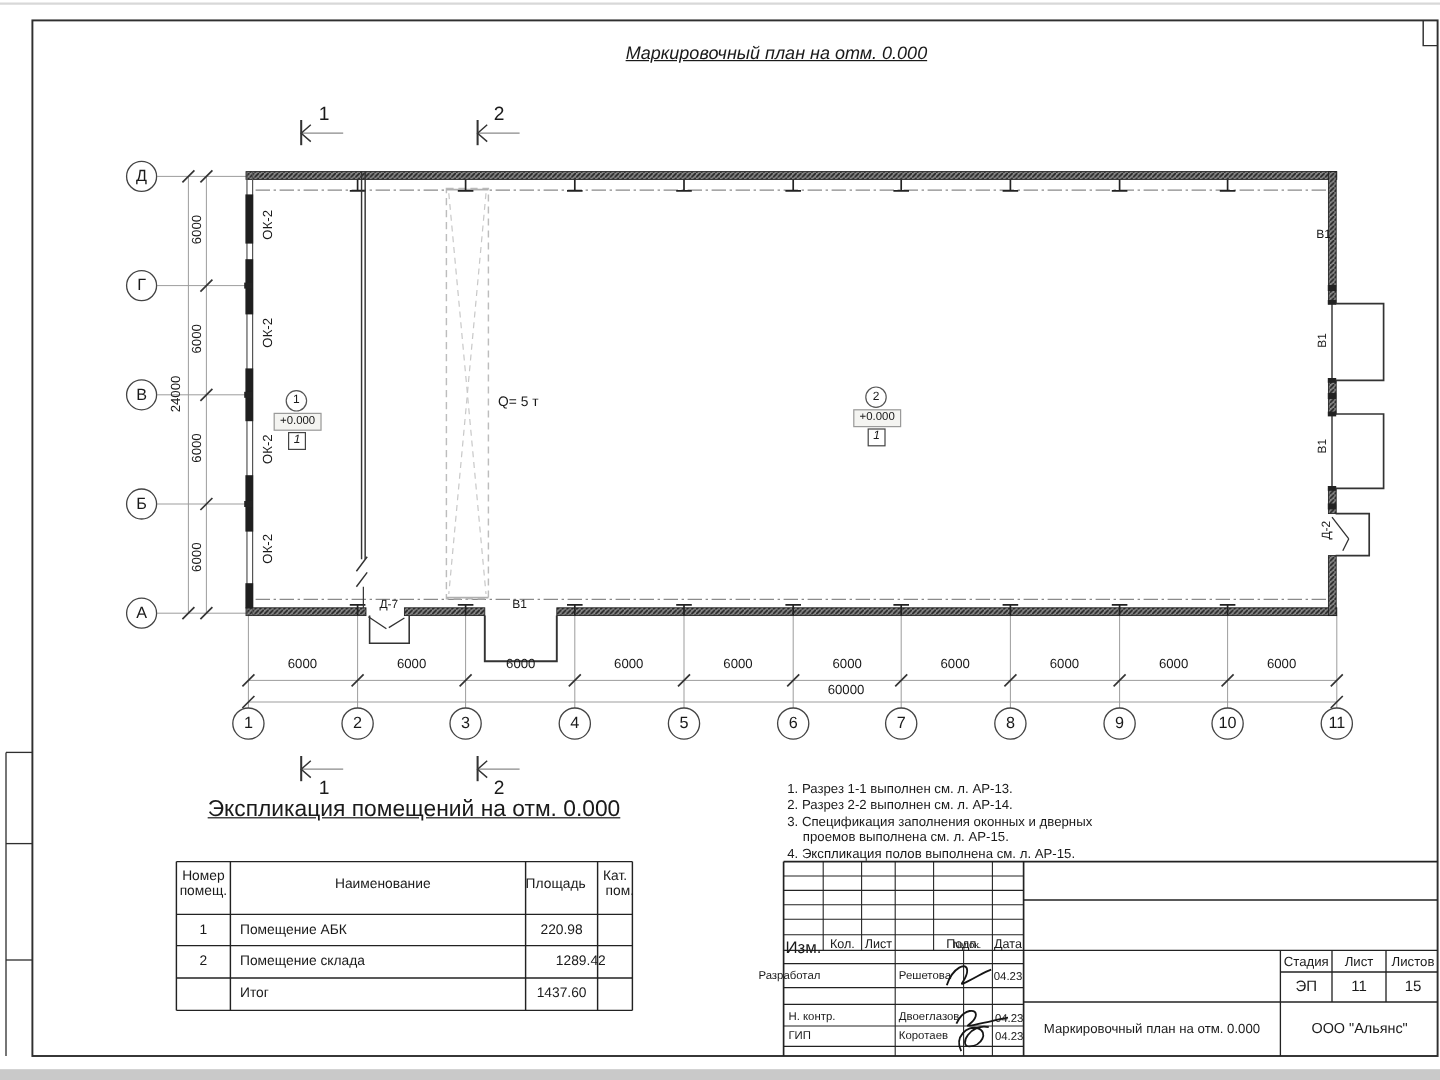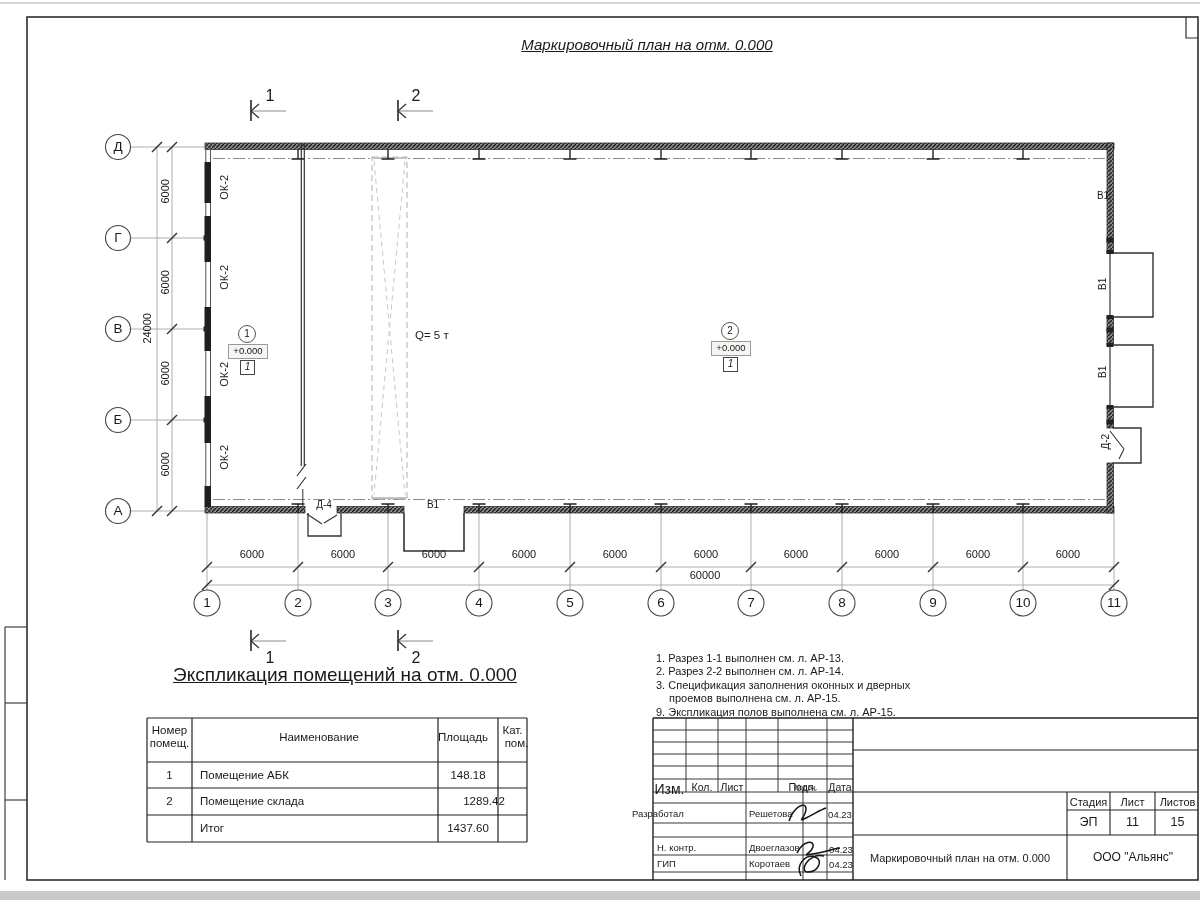--- a/index.html
+++ b/index.html
@@ -327,21 +327,21 @@
 
   <div class="t v" style="left:199px;top:181px;">ОК-2</div>
   <div class="t v" style="left:199px;top:271px;">ОК-2</div>
   <div class="t v" style="left:199px;top:368px;">ОК-2</div>
   <div class="t v" style="left:199px;top:451px;">ОК-2</div>
 
   <div class="t c f10" style="left:1091px;top:190px;width:24px;">В1</div>
   <div class="t v f10" style="left:1078px;top:278px;">В1</div>
   <div class="t v f10" style="left:1078px;top:366px;">В1</div>
   <div class="t v f10" style="left:1081px;top:436px;">Д-2</div>
-  <div class="t c f10" style="left:310px;top:499px;width:28px;">Д-4</div>
+  <div class="t c f10" style="left:310px;top:499px;width:28px;">Д-7</div>
   <div class="t c f10" style="left:419px;top:499px;width:28px;">В1</div>
 
   <div class="t f115" style="left:415px;top:329px;">Q= 5 т</div>
 
   <div class="t c f10" style="left:239px;top:328px;width:16px;">1</div>
   <div class="box" style="left:228px;top:344px;width:38px;height:13px;">+0.000</div>
   <div class="fbox" style="left:240px;top:360px;width:13px;height:13px;">1</div>
 
   <div class="t c f10" style="left:722px;top:325px;width:16px;">2</div>
   <div class="box" style="left:711px;top:341px;width:38px;height:13px;">+0.000</div>
@@ -351,35 +351,35 @@
 
   <div class="t c f115" style="left:147px;top:724px;width:45px;">Номер</div>
   <div class="t c f115" style="left:147px;top:737px;width:45px;">помещ.</div>
   <div class="t c f115" style="left:208px;top:731px;width:222px;">Наименование</div>
   <div class="t c f115" style="left:438px;top:731px;width:40px;">Площадь</div>
   <div class="t c f115" style="left:498px;top:724px;width:29px;">Кат.</div>
   <div class="t c f115" style="left:498px;top:737px;width:37px;">пом.</div>
 
   <div class="t c f115" style="left:147px;top:769px;width:45px;">1</div>
   <div class="t f115" style="left:200px;top:769px;">Помещение АБК</div>
-  <div class="t c f115" style="left:438px;top:769px;width:60px;">148.18</div>
+  <div class="t c f115" style="left:438px;top:769px;width:60px;">220.98</div>
 
   <div class="t c f115" style="left:147px;top:795px;width:45px;">2</div>
   <div class="t f115" style="left:200px;top:795px;">Помещение склада</div>
   <div class="t c f115" style="left:454px;top:795px;width:60px;">1289.42</div>
 
   <div class="t f115" style="left:200px;top:822px;">Итог</div>
   <div class="t c f115" style="left:438px;top:822px;width:60px;">1437.60</div>
 
   <div class="t notes" style="left:656px;top:652px;">
     <div>1. Разрез 1-1 выполнен см. л. АР-13.</div>
     <div>2. Разрез 2-2 выполнен см. л. АР-14.</div>
     <div>3. Спецификация заполнения оконных и дверных</div>
     <div class="ind">проемов выполнена см. л. АР-15.</div>
-    <div>9. Экспликация полов выполнена см. л. АР-15.</div>
+    <div>4. Экспликация полов выполнена см. л. АР-15.</div>
   </div>
 
   <div class="t c" style="left:653px;top:781px;width:33px;font-size:14px;">Изм.</div>
   <div class="t c" style="left:686px;top:781px;width:32px;font-size:10.5px;">Кол.</div>
   <div class="t c" style="left:718px;top:781px;width:28px;font-size:10.5px;">Лист</div>
   <div class="t c f8" style="left:746px;top:783px;width:32px;margin-left:44px;">№док.</div>
   <div class="t c" style="left:778px;top:781px;width:49px;font-size:10.5px;">Подп.</div>
   <div class="t c" style="left:827px;top:781px;width:26px;font-size:10.5px;">Дата</div>
 
   <div class="t f95" style="left:632px;top:809px;">Разработал</div>

